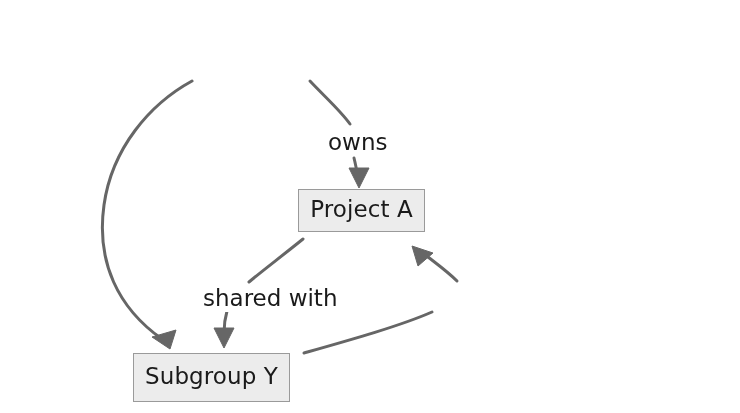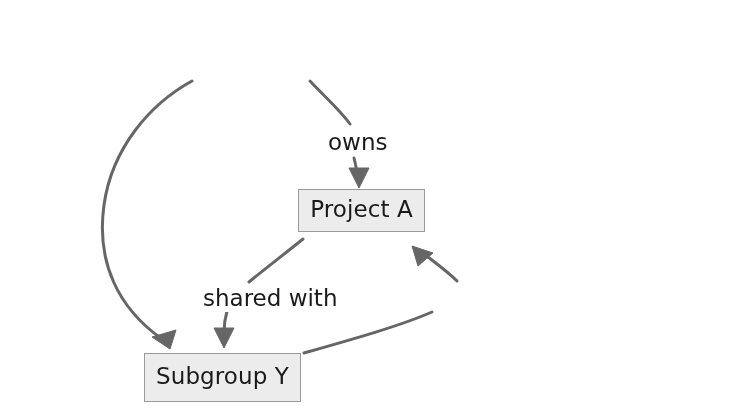--- a/index.html
+++ b/index.html
@@ -50,21 +50,21 @@
     width: 202px;
     height: 49px;
   }
   #node-project-a {
     left: 298px;
     top: 189px;
     width: 127px;
     height: 43px;
   }
   #node-subgroup-y {
-    left: 144px;
+    left: 133px;
     top: 353px;
     width: 157px;
     height: 49px;
   }
   .edge-label {
     position: absolute;
     color: #1a1a1a;
     font-size: 23px;
     line-height: 1;
     white-space: nowrap;

